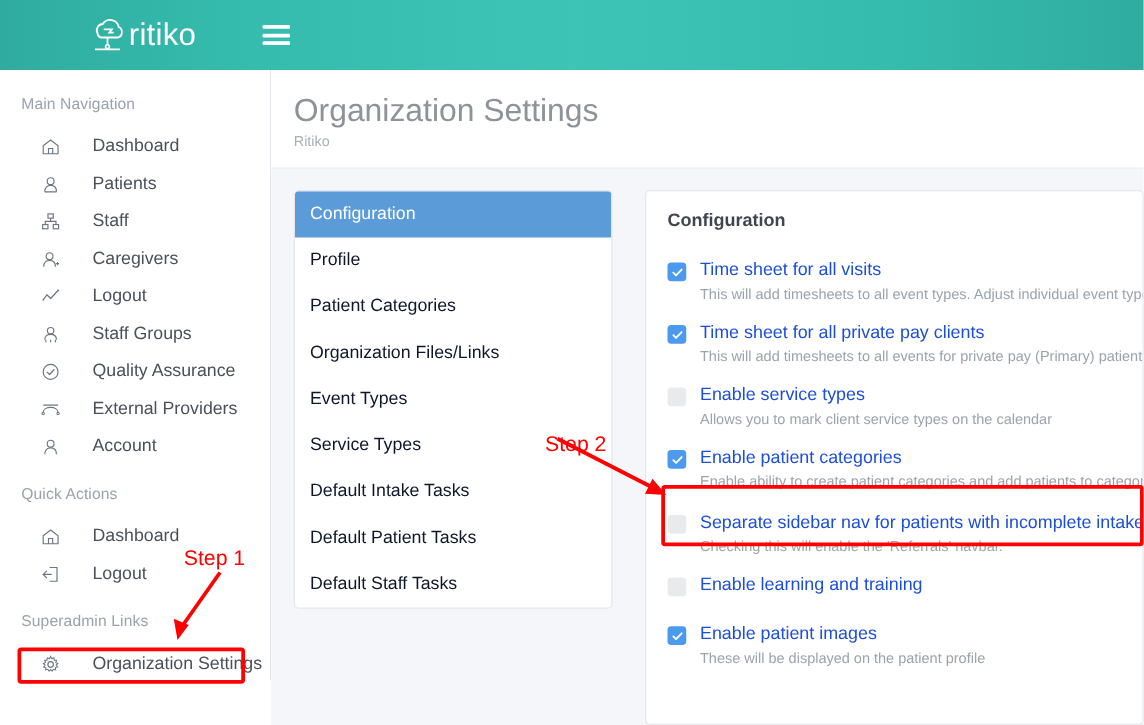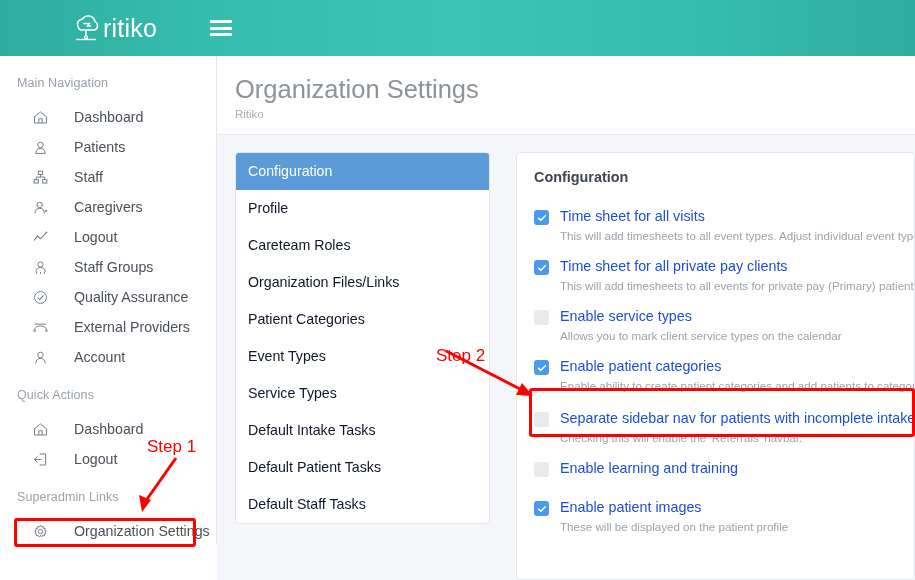--- a/index.html
+++ b/index.html
@@ -256,27 +256,24 @@
     <div class="page-body">
 
       <div class="list-card">
         <div class="list-item active">
           <span>Configuration</span>
         </div>
         <div class="list-item">
           <span>Profile</span>
         </div>
         <div class="list-item">
-          <span>Careteam Roles</span>
+          <span>Patient Categories</span>
         </div>
         <div class="list-item">
           <span>Organization Files/Links</span>
-        </div>
-        <div class="list-item">
-          <span>Patient Categories</span>
         </div>
         <div class="list-item">
           <span>Event Types</span>
         </div>
         <div class="list-item">
           <span>Service Types</span>
         </div>
         <div class="list-item">
           <span>Default Intake Tasks</span>
         </div>

